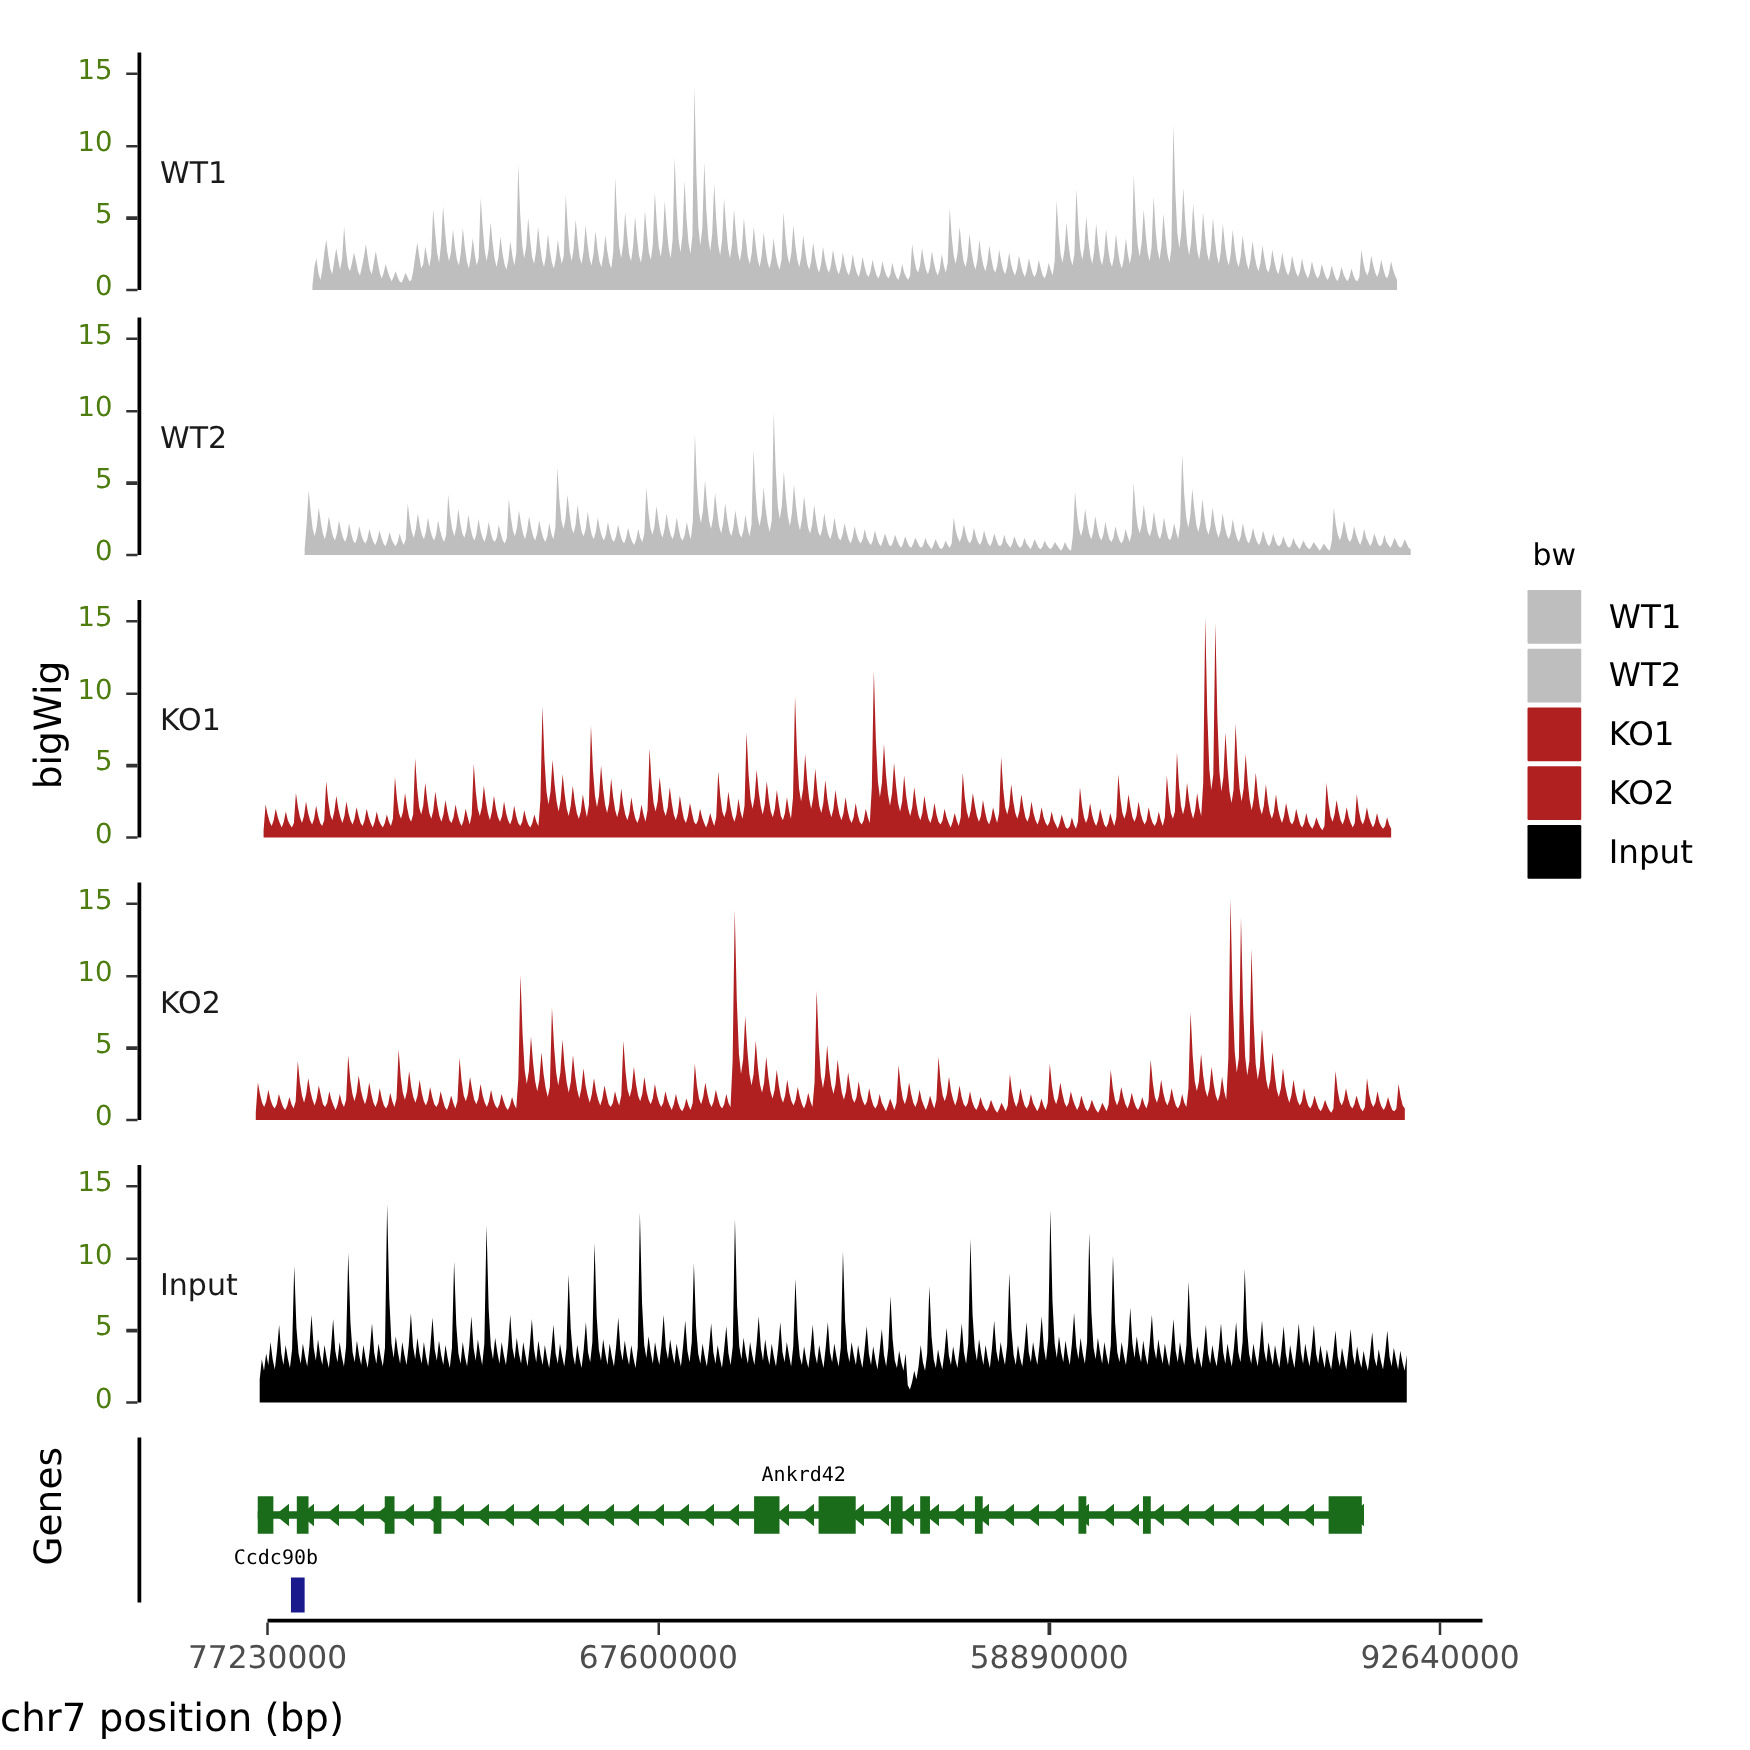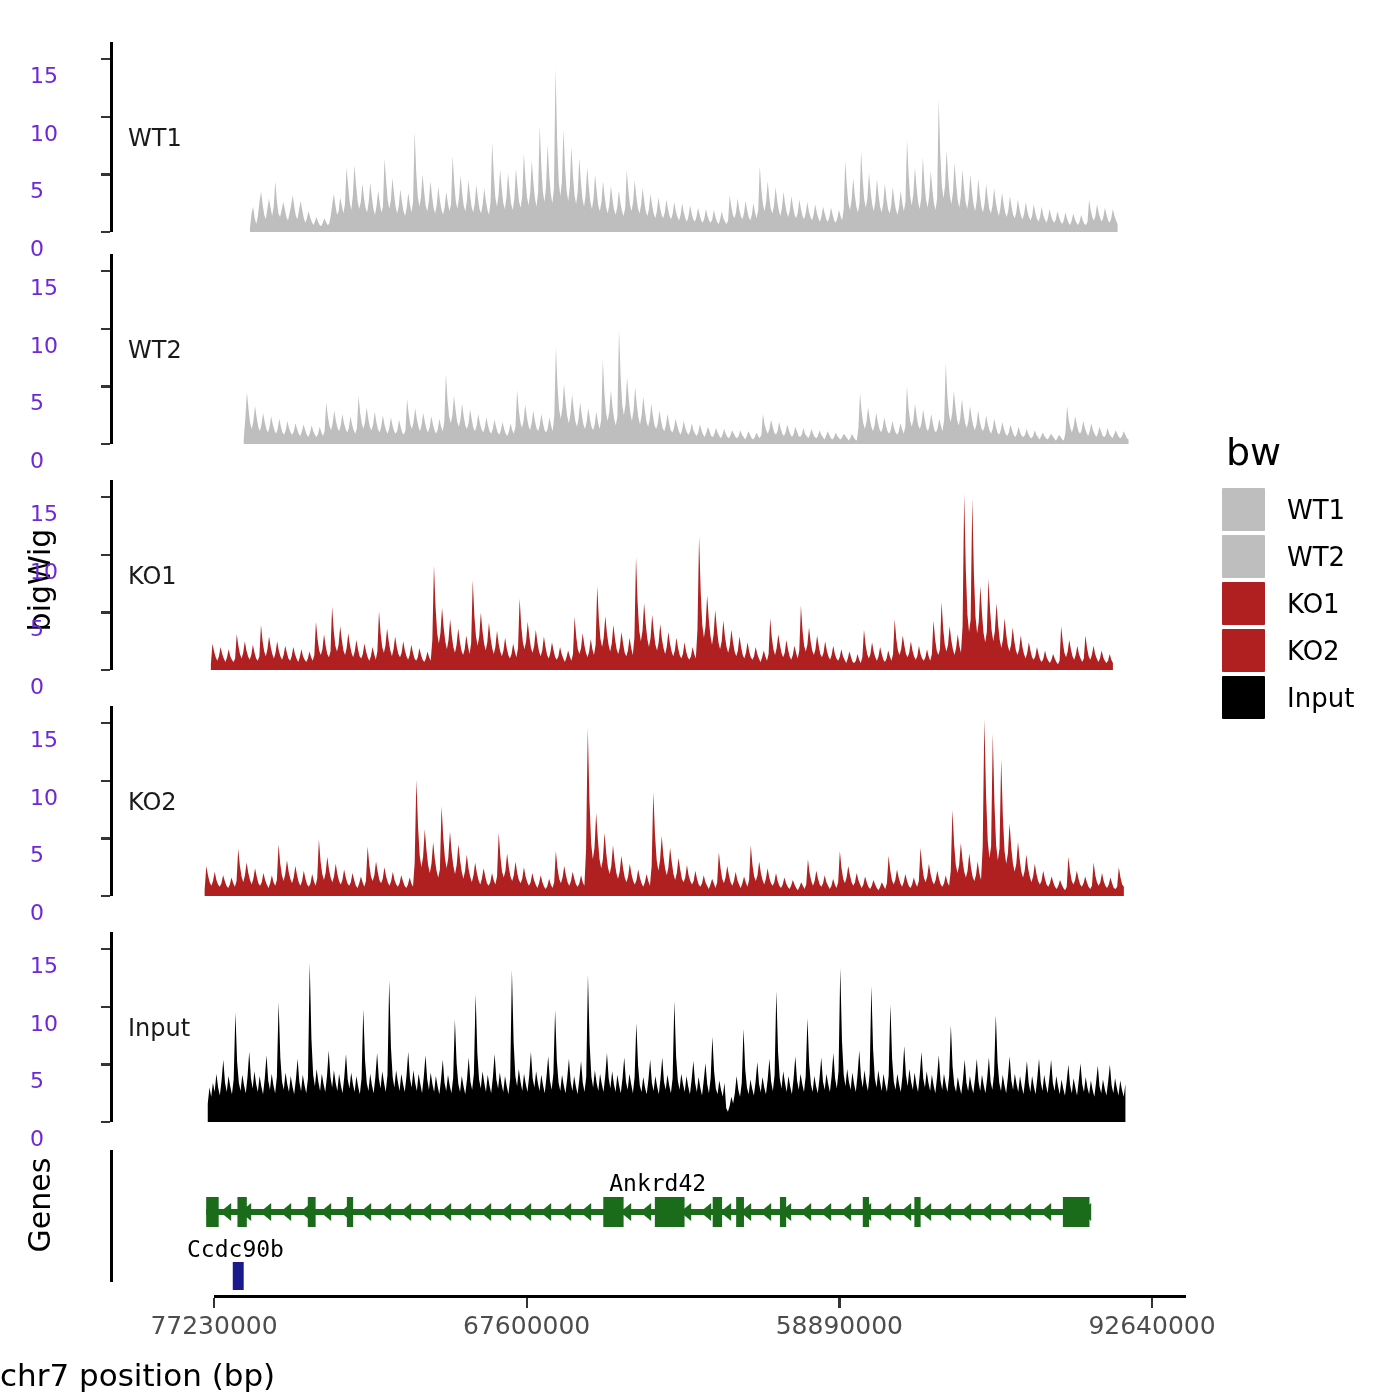--- a/index.html
+++ b/index.html
@@ -33,54 +33,53 @@
   
   .panel{position:absolute;left:110px;}
   .panel .axis-line{
     position:absolute;left:0;top:0;width:2.5px;height:100%;
     background:#000;
   }
   .tick{
     position:absolute;left:-9px;width:9px;height:2.2px;background:#333;
   }
   .ticklab{
-    position:absolute;right:0;width:60px;
-    font-size:22px;color:#6d28d9;
+    position:absolute;right:0;width:60px;text-align:right;
+    font-size:22px;color:#4d7c0f;
     font-family:"DejaVu Sans","Liberation Sans",sans-serif;
-    margin-top:19px;
   }
   .tracklab{
     position:absolute;
     font-size:24px;color:#1a1a1a;white-space:nowrap;
   }
 
   
   #genes-panel{position:absolute;left:110px;top:1150px;width:1290px;height:150px;}
   #genes-panel .axis-line{position:absolute;left:0;top:0;width:2.5px;height:132px;background:#000;}
   .gene-name{
-    position:absolute;font-size:23px;color:#000;white-space:nowrap;
+    position:absolute;font-size:16px;color:#000;white-space:nowrap;
     font-family:"DejaVu Sans Mono","Liberation Mono",monospace;
   }
 
   
   #xaxis{position:absolute;left:0;top:1295px;width:1400px;height:105px;}
   #xaxis .xline{position:absolute;left:214px;top:0;width:972px;height:3px;background:#000;}
   #xaxis .xtick{position:absolute;top:3px;width:2.2px;height:10px;background:#333;}
   #xaxis .xticklab{
     position:absolute;top:16px;width:220px;margin-left:-110px;text-align:center;
     font-size:25px;color:#4d4d4d;
   }
   #xaxis .xtitle{
     position:absolute;left:0;top:62px;width:1190px;text-align:left;
     font-size:31px;color:#000;
   }
 
   
   #legend{position:absolute;left:1222px;top:430px;width:175px;}
-  #legend .legend-title{font-size:38px;color:#000;margin:0 0 12px 4px;}
+  #legend .legend-title{font-size:24px;color:#000;margin:0 0 12px 4px;}
   .legend-row{display:flex;align-items:center;height:47px;}
   .legend-key{width:43px;height:43px;flex:0 0 43px;border-radius:1px;}
   .legend-text{font-size:26px;color:#000;margin-left:22px;}
 </style>
 </head>
 <body>
 
 <div id="root">
 
   <div class="rot-label" id="bigwig-title">bigWig</div>

